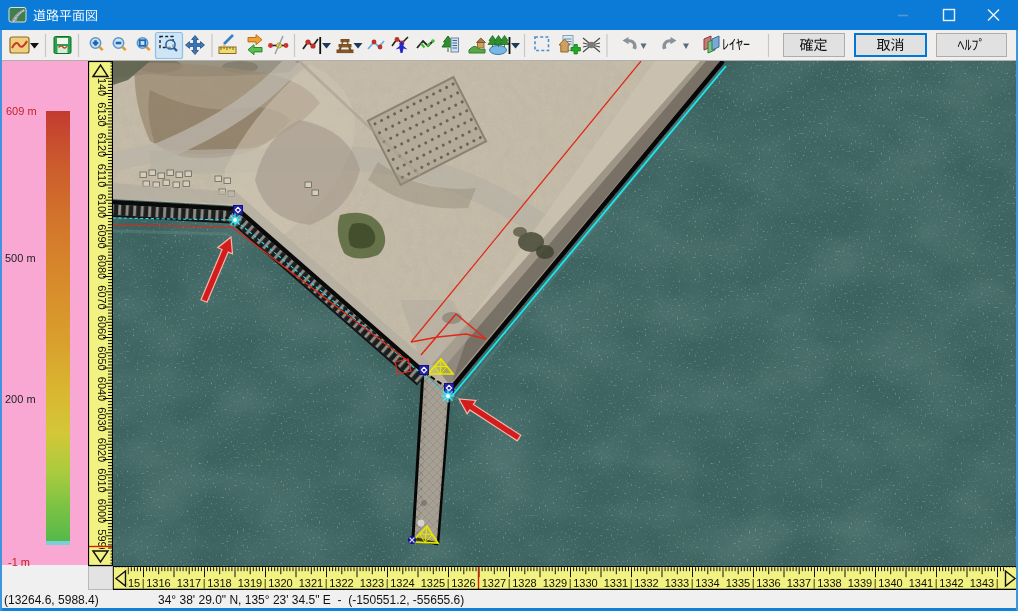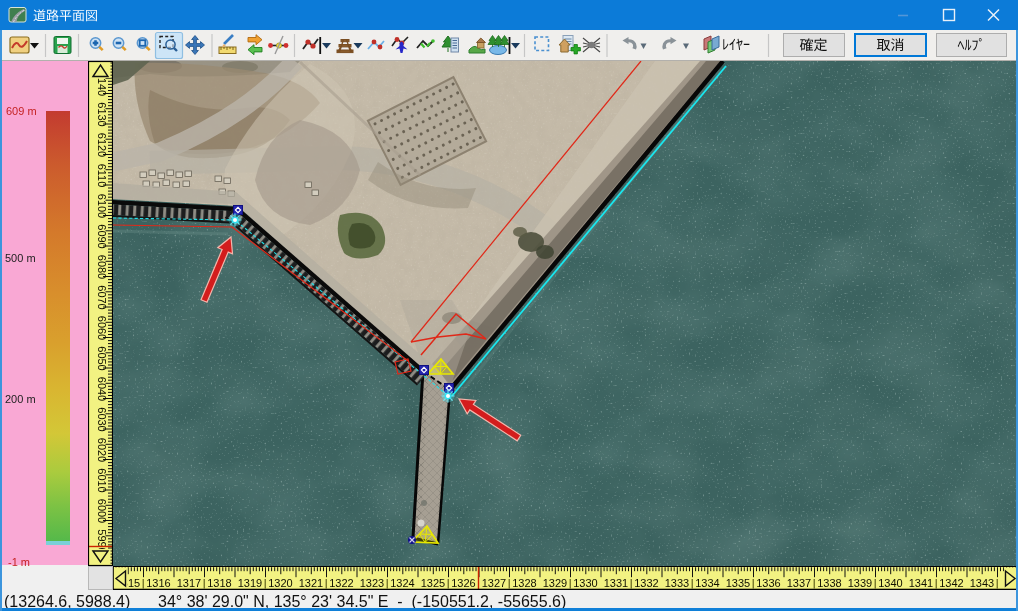--- a/index.html
+++ b/index.html
@@ -6,21 +6,21 @@
 #win { position:relative; width:1018px; height:611px; overflow:hidden; background:#f0f0f0; }
 #title { position:absolute; left:0; top:0; width:1018px; height:30px; background:#0c7bd8; }
 #toolbar { position:absolute; left:0; top:30px; width:1018px; height:31px; background:#f0efed; border-bottom:1px solid #b2b0ac; }
 .btn { position:absolute; top:33px; height:24px; background:#e1e1e1; border:1px solid #adadad; font-size:13px; color:#111; text-align:center; line-height:21px; }
 #leftpanel { position:absolute; left:2px; top:61px; width:86px; height:504px; background:#f9a8d4; }
 #grad { position:absolute; left:44px; top:50px; width:24px; height:430px;
   background:linear-gradient(to bottom,#c33b30 0%,#cc5c2d 13%,#d4792b 28%,#d88e2c 42%,#d9a02d 54%,#d9b631 65%,#d3c737 75%,#aacb3e 84%,#7cc244 92%,#55b94a 100%); }
 #gradtip { position:absolute; left:44px; top:480px; width:24px; height:4px; background:#7ad0d8; }
 .glabel { position:absolute; font-size:11px; }
 #corner { position:absolute; left:88px; top:566px; width:25px; height:24px; background:#e3e3e3; border:1px solid #b8b8b8; }
-#status { position:absolute; left:0; top:590px; width:1018px; height:18px; background:#f0f0f0; font-size:16px; color:#111; }
+#status { position:absolute; left:0; top:590px; width:1018px; height:18px; background:#f0f0f0; font-size:12px; color:#111; }
 #bborder { position:absolute; left:0; top:608px; width:1018px; height:3px; background:#1080d8; }
 #lborder { position:absolute; left:0; top:30px; width:2px; height:581px; background:#3c95dd; }
 #rborder { position:absolute; left:1016px; top:30px; width:2px; height:581px; background:#3c95dd; }
 </style></head>
 <body>
 <div id="win">
   <div id="title">
     <svg width="20" height="20" style="position:absolute;left:8px;top:5px">
       <rect x="1" y="2.5" width="17" height="14.5" rx="2" fill="#3f7f4f" stroke="#d8e4d8" stroke-width="1"></rect>
       <path d="M3 17 Q6 9 15.5 4 L17.5 5.5 Q9 10 8.5 17 Z" fill="#9aa0a6"></path>

